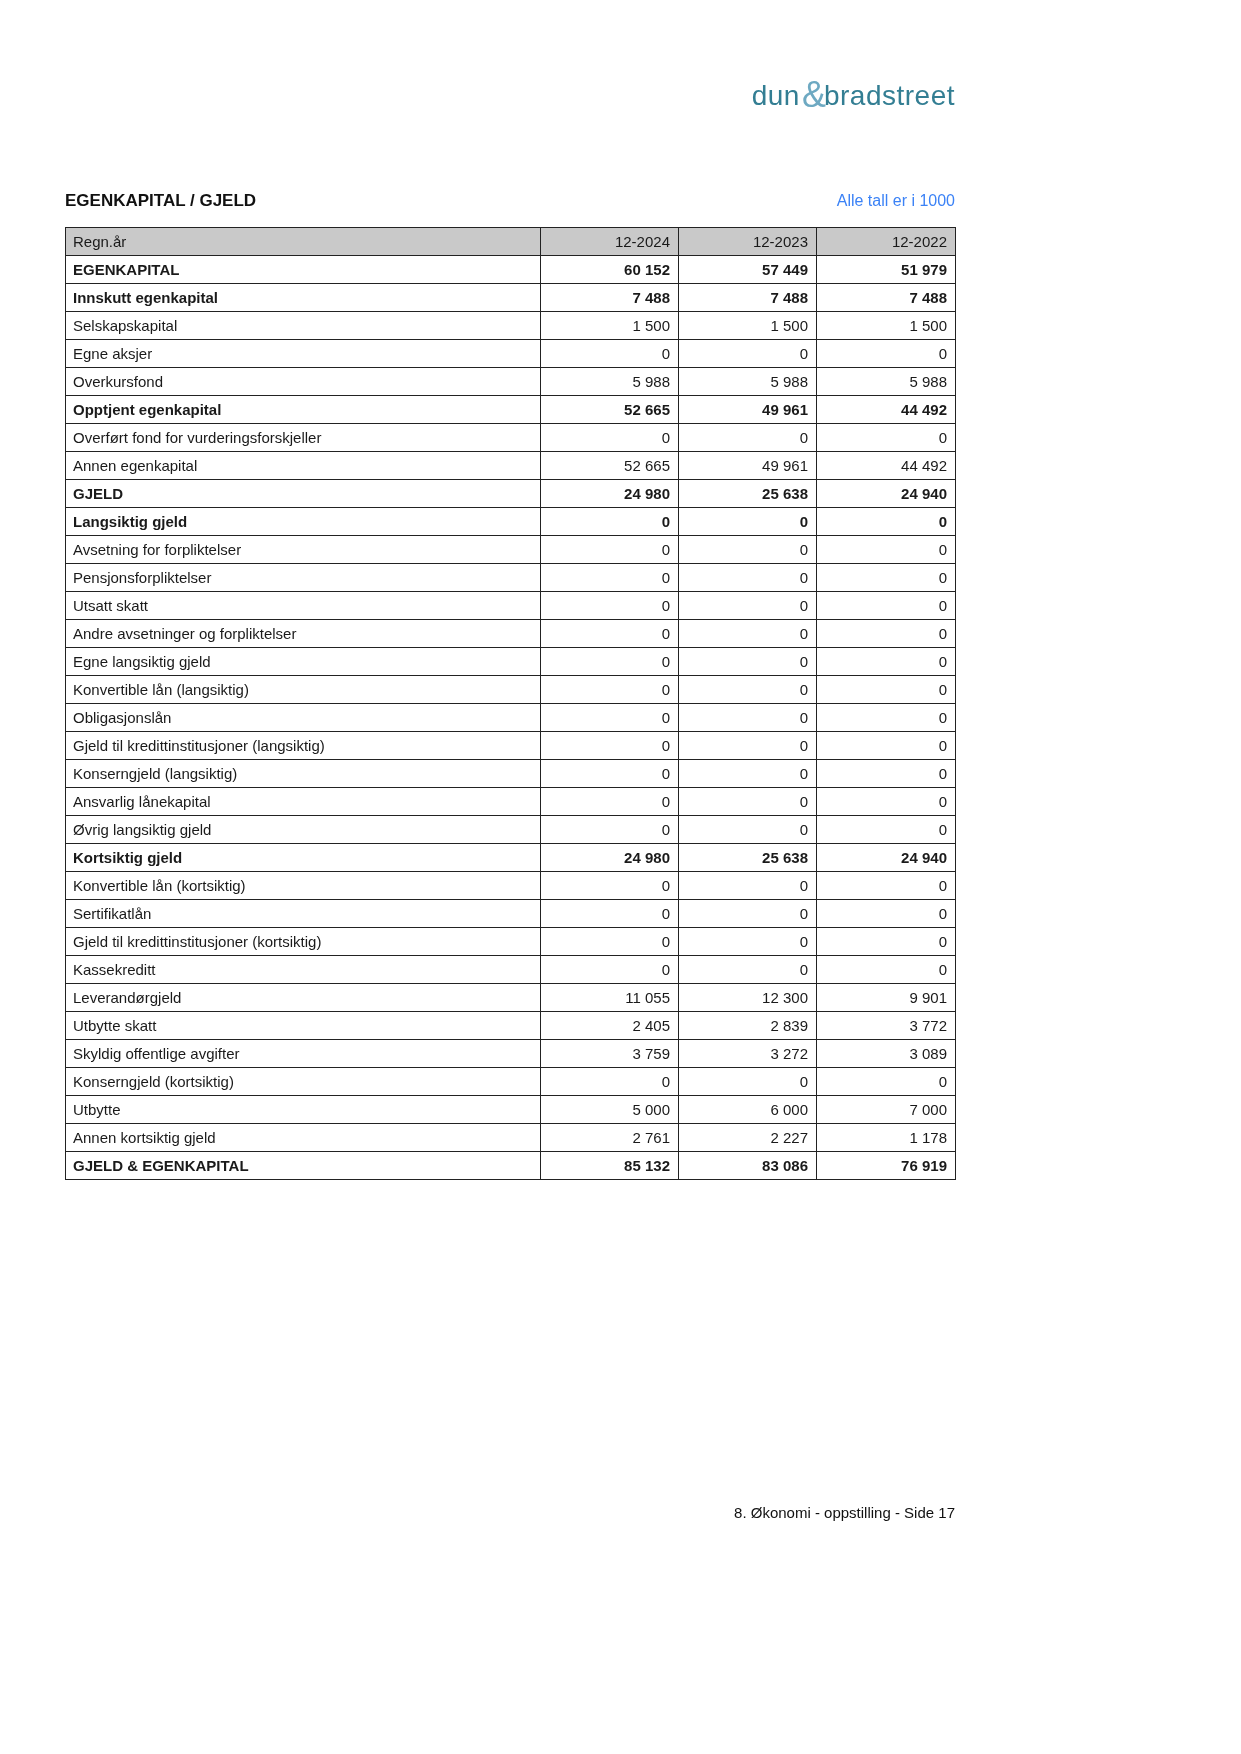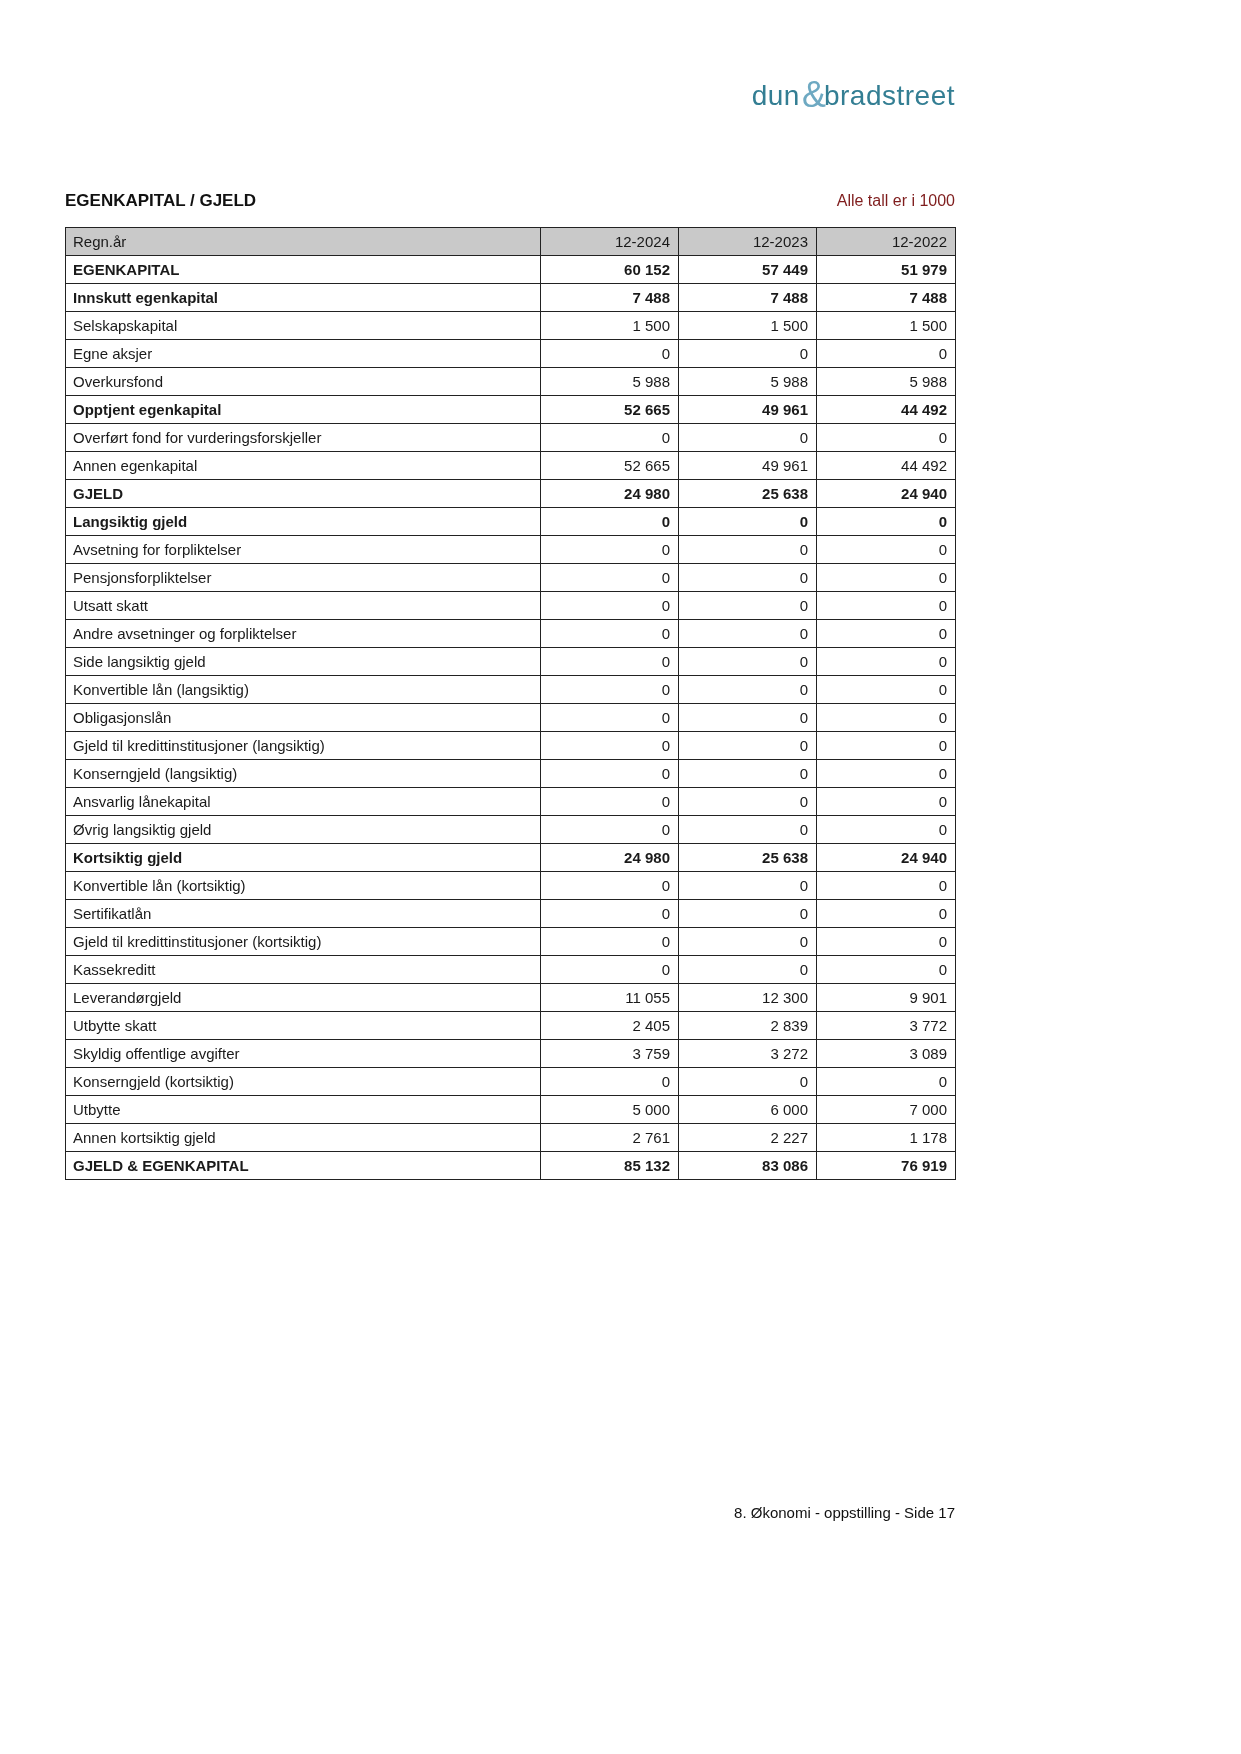--- a/index.html
+++ b/index.html
@@ -43,21 +43,21 @@
   .title-row {
     position: absolute;
     top: 191px; left: 0;
     width: 100%;
     display: flex;
     justify-content: space-between;
     align-items: baseline;
     gap: 34px;
   }
   .page-title { font-size: 17px; font-weight: bold; color: #111; }
-  .units-note { font-size: 16px; font-weight: 400; color: #7f1d1d; }
+  .units-note { font-size: 16px; font-weight: 400; color: #3b82f6; }
   
   .fin-table {
     position: absolute;
     top: 227px; left: 0;
     width: 890px;
     border-collapse: collapse;
     table-layout: fixed;
     font-size: 15px;
   }
   .fin-table th, .fin-table td {
@@ -194,21 +194,21 @@
           <td class="num">0</td>
           <td class="num">0</td>
         </tr>
         <tr>
           <td class="label">Andre avsetninger og forpliktelser</td>
           <td class="num">0</td>
           <td class="num">0</td>
           <td class="num">0</td>
         </tr>
         <tr>
-          <td class="label">Side langsiktig gjeld</td>
+          <td class="label">Egne langsiktig gjeld</td>
           <td class="num">0</td>
           <td class="num">0</td>
           <td class="num">0</td>
         </tr>
         <tr>
           <td class="label">Konvertible lån (langsiktig)</td>
           <td class="num">0</td>
           <td class="num">0</td>
           <td class="num">0</td>
         </tr>

